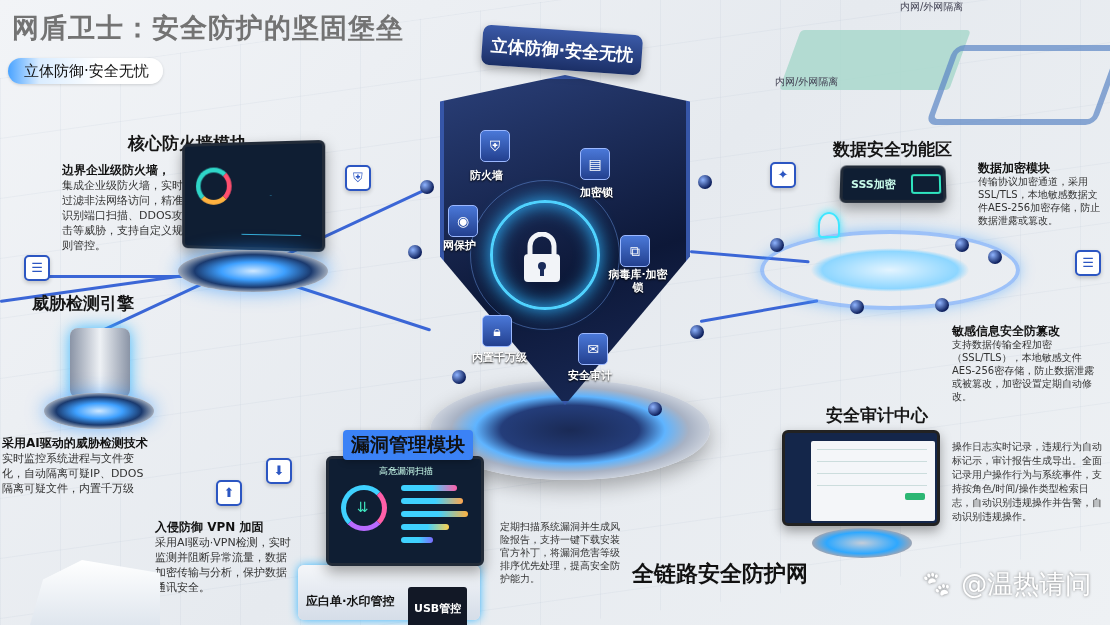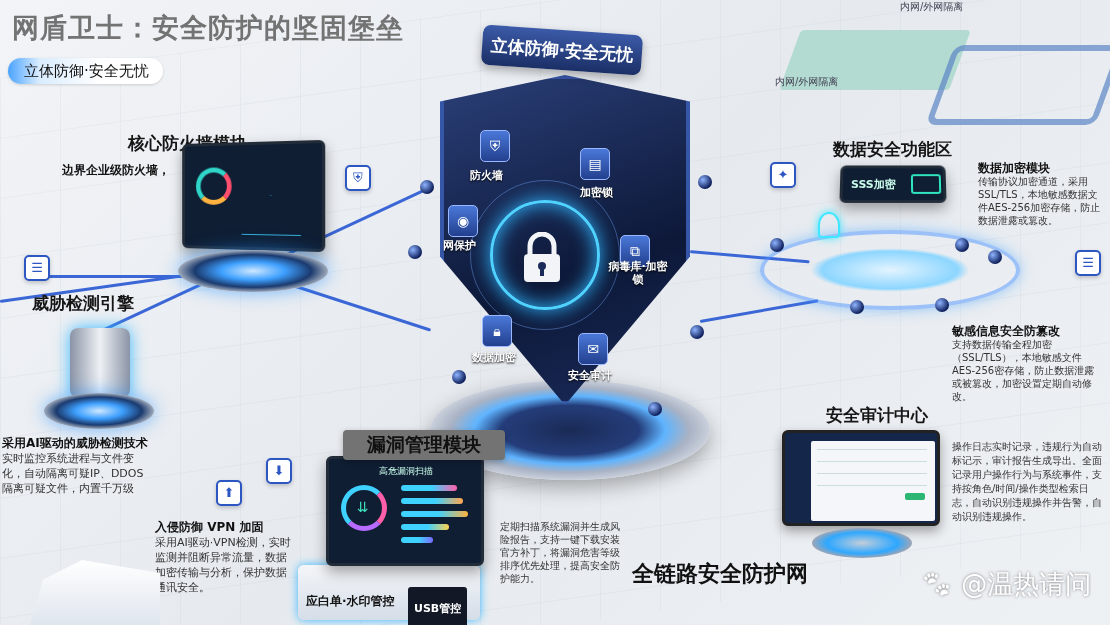--- a/index.html
+++ b/index.html
@@ -46,20 +46,21 @@
 <div class="abs line" style="left:250px;top:270px;width:190px;transform:rotate(18deg)"></div>
 <div class="abs line" style="left:100px;top:330px;width:170px;transform:rotate(-25deg)"></div>
 <div class="abs line" style="left:0px;top:300px;width:190px;transform:rotate(-8deg)"></div>
 <div class="abs line" style="left:30px;top:275px;width:170px;transform:rotate(0deg)"></div>
 <div class="abs line" style="left:690px;top:250px;width:120px;transform:rotate(5deg)"></div>
 <div class="abs line" style="left:700px;top:320px;width:120px;transform:rotate(-10deg)"></div>
 
 <div class="abs h2" style="left:128px;top:132px">核心防火墙模块</div>
 <div class="abs small" style="left:62px;top:163px;width:128px">
   <div class="bold" style="font-size:12px">边界企业级防火墙，</div>
+  <div>集成企业级防火墙，实时过滤非法网络访问，精准识别端口扫描、DDOS攻击等威胁，支持自定义规则管控。</div>
 </div>
 <div class="abs screen" style="left:178px;top:142px;width:146px;height:108px;transform:perspective(400px) rotateY(-12deg)">
   <div class="abs" style="left:12px;top:22px;width:38px;height:38px;border-radius:50%;border:5px solid #2fd5c8;border-right-color:#ff4f6e;border-bottom-color:#ffb23f"></div>
   <div class="abs" style="left:60px;top:50px;width:60px;height:40px;border:1px solid #3fd1ff;clip-path:polygon(50% 0,100% 100%,0 100%);opacity:.8"></div>
 </div>
 <div class="abs disk" style="left:178px;top:250px;width:150px;height:42px"></div>
 <div class="abs tag-badge" style="left:345px;top:165px">⛨</div>
 <div class="abs tag-badge" style="left:24px;top:255px">☰</div>
 
 <div class="abs h2" style="left:32px;top:292px">威胁检测引擎</div>
@@ -71,21 +72,21 @@
 </div>
 
 <div class="abs tag-badge" style="left:216px;top:480px">⬆</div>
 <div class="abs tag-badge" style="left:266px;top:458px">⬇</div>
 <div class="abs small" style="left:155px;top:520px;width:140px">
   <div class="bold" style="font-size:12px">入侵防御 VPN 加固</div>
   <div>采用AI驱动·VPN检测，实时监测并阻断异常流量，数据加密传输与分析，保护数据通讯安全。</div>
 </div>
 <div class="abs" style="left:30px;top:560px;width:130px;height:65px;background:linear-gradient(180deg,#fff,#dfe6ee);clip-path:polygon(10% 30%,40% 0,100% 20%,100% 100%,0 100%)"></div>
 
-<div class="abs" style="left:343px;top:430px;padding:2px 24px;background:#737373;border-radius:4px;font-size:19px;font-weight:bold;box-shadow:0 2px 6px rgba(0,0,0,.25);z-index:3">漏洞管理模块</div>
+<div class="abs" style="left:343px;top:430px;padding:2px 8px;background:#3b82f6;border-radius:4px;font-size:19px;font-weight:bold;box-shadow:0 2px 6px rgba(0,0,0,.25);z-index:3">漏洞管理模块</div>
 <div class="abs screen" style="left:326px;top:456px;width:158px;height:110px;z-index:2">
   <div class="abs" style="left:50px;top:6px;font-size:9px;color:#cfe;font-weight:normal">高危漏洞扫描</div>
   <div class="abs" style="left:12px;top:26px;width:46px;height:46px;border-radius:50%;border:5px solid #3fd1ff;border-right-color:#ff5fa8;border-bottom-color:#b86bff"></div>
   <div class="abs" style="left:28px;top:40px;color:#3fe6c0;font-size:14px">⇊</div>
   <div class="abs" id="vuln-bars" style="left:72px;top:26px;width:80px">
       <div class="bar" style="width: 70%; margin-bottom: 7px; background: linear-gradient(90deg, rgb(63, 209, 255) 55%, rgb(255, 95, 168));"></div>
       <div class="bar" style="width: 78%; margin-bottom: 7px; background: linear-gradient(90deg, rgb(63, 209, 255) 55%, rgb(255, 166, 77));"></div>
       <div class="bar" style="width: 84%; margin-bottom: 7px; background: linear-gradient(90deg, rgb(63, 209, 255) 55%, rgb(255, 178, 63));"></div>
       <div class="bar" style="width: 60%; margin-bottom: 7px; background: linear-gradient(90deg, rgb(63, 209, 255) 55%, rgb(255, 210, 77));"></div>
       <div class="bar" style="width: 40%; margin-bottom: 7px; background: linear-gradient(90deg, rgb(63, 209, 255) 55%, rgb(123, 107, 255));"></div>
@@ -109,23 +110,23 @@
     <rect x="20" y="36" width="4" height="8" fill="#1a2b5a"></rect>
 </svg>
 
 <div class="abs sicon" style="left:480px;top:130px">⛨</div>
 <div class="abs slabel" style="left:470px;top:168px">防火墙</div>
 <div class="abs sicon" style="left:580px;top:148px">▤</div>
 <div class="abs slabel" style="left:580px;top:185px">加密锁</div>
 <div class="abs sicon" style="left:448px;top:205px">◉</div>
 <div class="abs slabel" style="left:443px;top:238px">网保护</div>
 <div class="abs sicon" style="left:620px;top:235px">⧉</div>
-<div class="abs slabel" style="left:608px;top:260px;width:60px;text-align:center;line-height:13px">病毒库·加密锁</div>
+<div class="abs slabel" style="left:608px;top:268px;width:60px;text-align:center;line-height:13px">病毒库·加密锁</div>
 <div class="abs sicon" style="left:482px;top:315px">🔒︎</div>
-<div class="abs slabel" style="left:472px;top:350px">数据加密</div>
+<div class="abs slabel" style="left:472px;top:350px">内置千万级</div>
 <div class="abs sicon" style="left:578px;top:333px">✉</div>
 <div class="abs slabel" style="left:568px;top:368px">安全审计</div>
 
 <div class="abs node" style="left:408px;top:245px"></div>
 <div class="abs node" style="left:420px;top:180px"></div>
 <div class="abs node" style="left:452px;top:370px"></div>
 <div class="abs node" style="left:698px;top:175px"></div>
 <div class="abs node" style="left:690px;top:325px"></div>
 <div class="abs node" style="left:648px;top:402px"></div>
 

